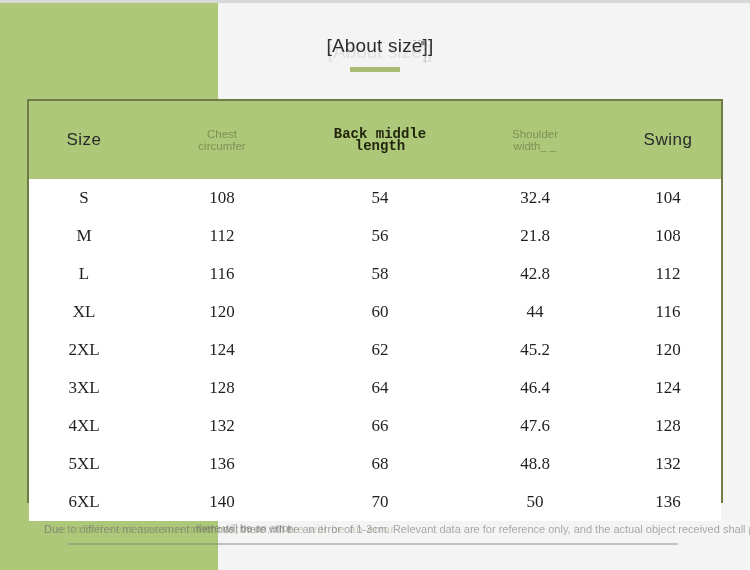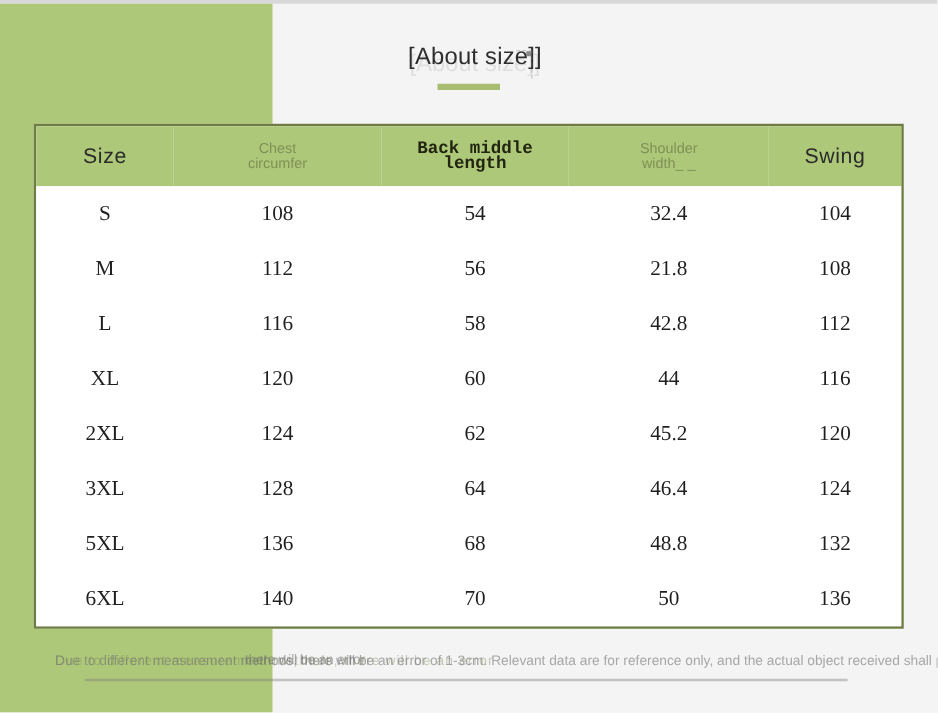--- a/index.html
+++ b/index.html
@@ -107,21 +107,21 @@
   table.size-table {
     width: 100%;
     height: 100%;
     border-collapse: collapse;
     table-layout: fixed;
   }
   table.size-table thead th {
     background: #adc878;
     height: 46px;
     font-weight: normal;
-    padding: 1px;
+    padding: 16px;
     vertical-align: middle;
   }
   .th-strong {
     font-size: 17px;
     color: #2b2b2b;
     font-family: "Liberation Sans", sans-serif;
     letter-spacing: 0.5px;
   }
   .th-faint {
     font-size: 11.5px;
@@ -281,20 +281,27 @@
           <td>120</td>
         </tr>
         <tr>
           <td>3XL</td>
           <td>128</td>
           <td>64</td>
           <td>46.4</td>
           <td>124</td>
         </tr>
         <tr>
+          <td>4XL</td>
+          <td>132</td>
+          <td>66</td>
+          <td>47.6</td>
+          <td>128</td>
+        </tr>
+        <tr>
           <td>5XL</td>
           <td>136</td>
           <td>68</td>
           <td>48.8</td>
           <td>132</td>
         </tr>
         <tr>
           <td>6XL</td>
           <td>140</td>
           <td>70</td>

